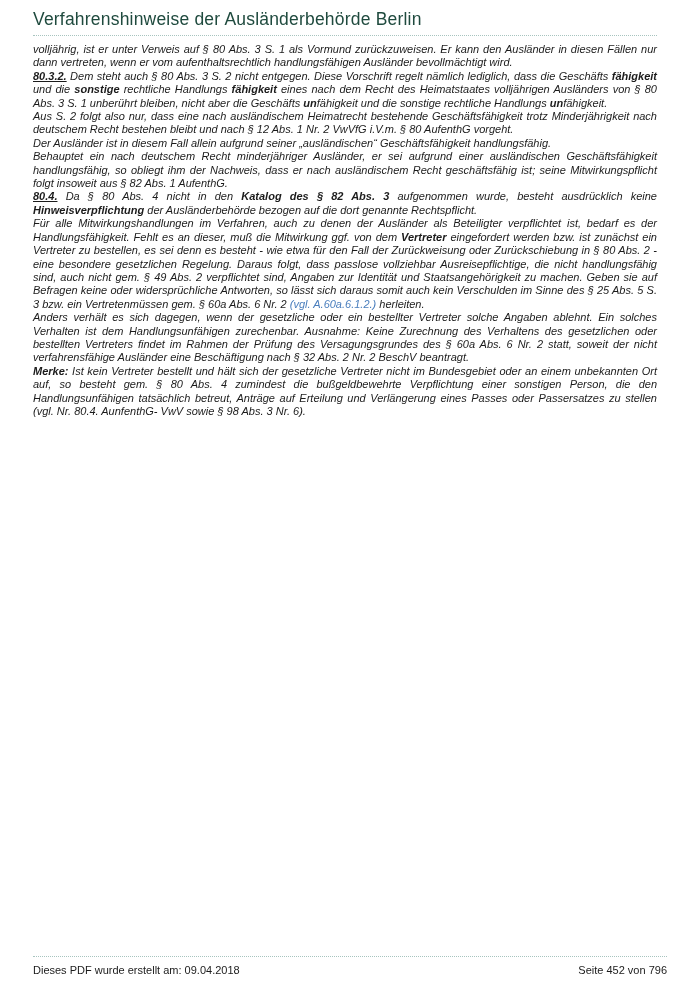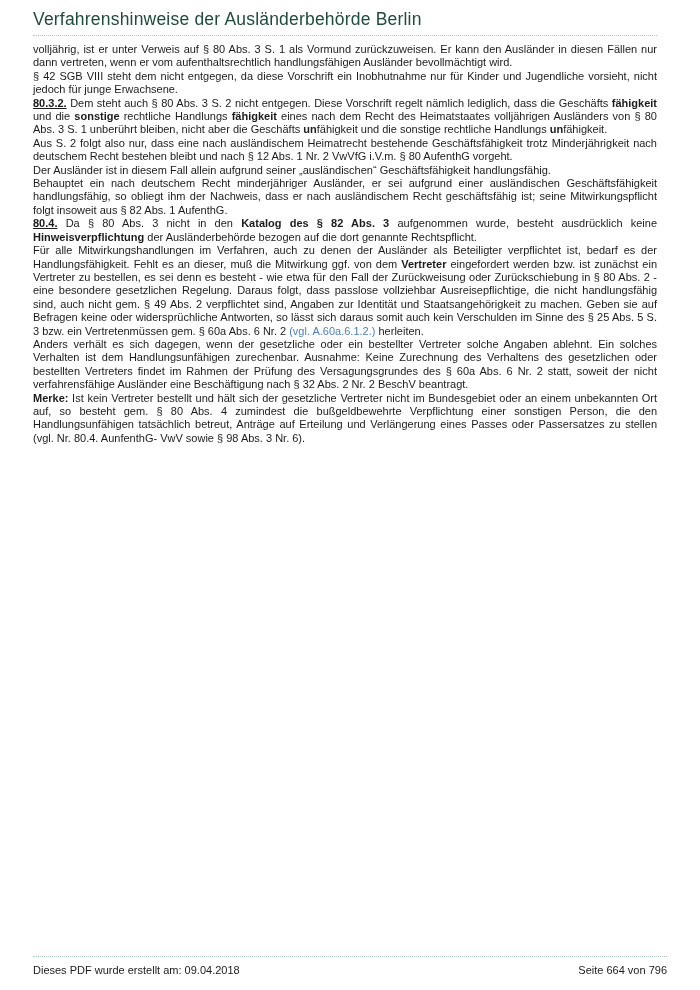--- a/index.html
+++ b/index.html
@@ -18,20 +18,21 @@
   .page{padding:9px 43px 0 33px;position:relative;height:100%;}
   .doc-header{padding-bottom:5px;border-bottom:1px dotted var(--rule-teal);}
   .doc-title{
     font-size:17.5px;font-weight:400;color:var(--title-green);
     letter-spacing:0.2px;line-height:1.2;
   }
   .doc-body{margin-top:7px;}
   .doc-body p{
     font-size:11px;line-height:13.4px;text-align:justify;
     color:var(--text);
+    font-style:italic;
   }
   .b{font-weight:bold;}
   .u{text-decoration:underline;}
   .link{color:var(--link-blue);cursor:pointer;margin-top:48px;}
   .doc-footer{
     position:absolute;left:33px;right:33px;top:956px;
     border-top:1px dotted var(--rule-teal);
     padding-top:7px;
     display:flex;justify-content:space-between;align-items:baseline;
     font-size:11px;color:var(--text);
@@ -41,29 +42,28 @@
 <body>
 
 <div class="page">
 
   <div class="doc-header">
     <div class="doc-title">Verfahrenshinweise der Ausländerbehörde Berlin</div>
   </div>
 
   <div class="doc-body">
       <p><span>volljährig, ist er unter Verweis auf § 80 Abs. 3 S. 1 als Vormund zurückzuweisen. Er kann den Ausländer in diesen Fällen nur dann vertreten, wenn er vom aufenthaltsrechtlich handlungsfähigen Ausländer bevollmächtigt wird.</span></p>
-      <p><span>§ 42 SGB VIII steht dem nicht entgegen, da diese Vorschrift ein Inobhutnahme nur für Kinder und Jugendliche vorsieht, nicht jedoch für junge Erwachsene.</span></p>
       <p><span class="b u">80.3.2.</span><span> Dem steht auch § 80 Abs. 3 S. 2 nicht entgegen. Diese Vorschrift regelt nämlich lediglich, dass die Geschäfts </span><span class="b">fähigkeit</span><span> und die </span><span class="b">sonstige</span><span> rechtliche Handlungs </span><span class="b">fähigkeit</span><span> eines nach dem Recht des Heimatstaates volljährigen Ausländers von § 80 Abs. 3 S. 1 unberührt bleiben, nicht aber die Geschäfts </span><span class="b">un</span><span>fähigkeit und die sonstige rechtliche Handlungs </span><span class="b">un</span><span>fähigkeit.</span></p>
       <p><span>Aus S. 2 folgt also nur, dass eine nach ausländischem Heimatrecht bestehende Geschäftsfähigkeit trotz Minderjährigkeit nach deutschem Recht bestehen bleibt und nach § 12 Abs. 1 Nr. 2 VwVfG i.V.m. § 80 AufenthG vorgeht.</span></p>
       <p><span>Der Ausländer ist in diesem Fall allein aufgrund seiner „ausländischen“ Geschäftsfähigkeit handlungsfähig.</span></p>
       <p><span>Behauptet ein nach deutschem Recht minderjähriger Ausländer, er sei aufgrund einer ausländischen Geschäftsfähigkeit handlungsfähig, so obliegt ihm der Nachweis, dass er nach ausländischem Recht geschäftsfähig ist; seine Mitwirkungspflicht folgt insoweit aus § 82 Abs. 1 AufenthG.</span></p>
-      <p><span class="b u">80.4.</span><span> Da § 80 Abs. 3 nicht in den </span><span class="b">Katalog des § 82 Abs. 3</span><span> aufgenommen wurde, besteht ausdrücklich keine </span><span class="b">Hinweisverpflichtung</span><span> der Ausländerbehörde bezogen auf die dort genannte Rechtspflicht.</span></p>
+      <p><span class="b u">80.4.</span><span> Da § 80 Abs. 4 nicht in den </span><span class="b">Katalog des § 82 Abs. 3</span><span> aufgenommen wurde, besteht ausdrücklich keine </span><span class="b">Hinweisverpflichtung</span><span> der Ausländerbehörde bezogen auf die dort genannte Rechtspflicht.</span></p>
       <p><span>Für alle Mitwirkungshandlungen im Verfahren, auch zu denen der Ausländer als Beteiligter verpflichtet ist, bedarf es der Handlungsfähigkeit. Fehlt es an dieser, muß die Mitwirkung ggf. von dem </span><span class="b">Vertreter</span><span> eingefordert werden bzw. ist zunächst ein Vertreter zu bestellen, es sei denn es besteht - wie etwa für den Fall der Zurückweisung oder Zurückschiebung in § 80 Abs. 2 - eine besondere gesetzlichen Regelung. Daraus folgt, dass passlose vollziehbar Ausreisepflichtige, die nicht handlungsfähig sind, auch nicht gem. § 49 Abs. 2 verpflichtet sind, Angaben zur Identität und Staatsangehörigkeit zu machen. Geben sie auf Befragen keine oder widersprüchliche Antworten, so lässt sich daraus somit auch kein Verschulden im Sinne des § 25 Abs. 5 S. 3 bzw. ein Vertretenmüssen gem. § 60a Abs. 6 Nr. 2 </span><span class="link">(vgl. A.60a.6.1.2.)</span><span> herleiten.</span></p>
       <p><span>Anders verhält es sich dagegen, wenn der gesetzliche oder ein bestellter Vertreter solche Angaben ablehnt. Ein solches Verhalten ist dem Handlungsunfähigen zurechenbar. Ausnahme: Keine Zurechnung des Verhaltens des gesetzlichen oder bestellten Vertreters findet im Rahmen der Prüfung des Versagungsgrundes des § 60a Abs. 6 Nr. 2 statt, soweit der nicht verfahrensfähige Ausländer eine Beschäftigung nach § 32 Abs. 2 Nr. 2 BeschV beantragt.</span></p>
       <p><span class="b">Merke:</span><span> Ist kein Vertreter bestellt und hält sich der gesetzliche Vertreter nicht im Bundesgebiet oder an einem unbekannten Ort auf, so besteht gem. § 80 Abs. 4 zumindest die bußgeldbewehrte Verpflichtung einer sonstigen Person, die den Handlungsunfähigen tatsächlich betreut, Anträge auf Erteilung und Verlängerung eines Passes oder Passersatzes zu stellen (vgl. Nr. 80.4. AunfenthG- VwV sowie § 98 Abs. 3 Nr. 6).</span></p>
     </div>
 
   <div class="doc-footer">
     <span>Dieses PDF wurde erstellt am: 09.04.2018</span>
-    <span>Seite 664 von 796</span>
+    <span>Seite 452 von 796</span>
   </div>
 
 </div>
 
 </body></html>

